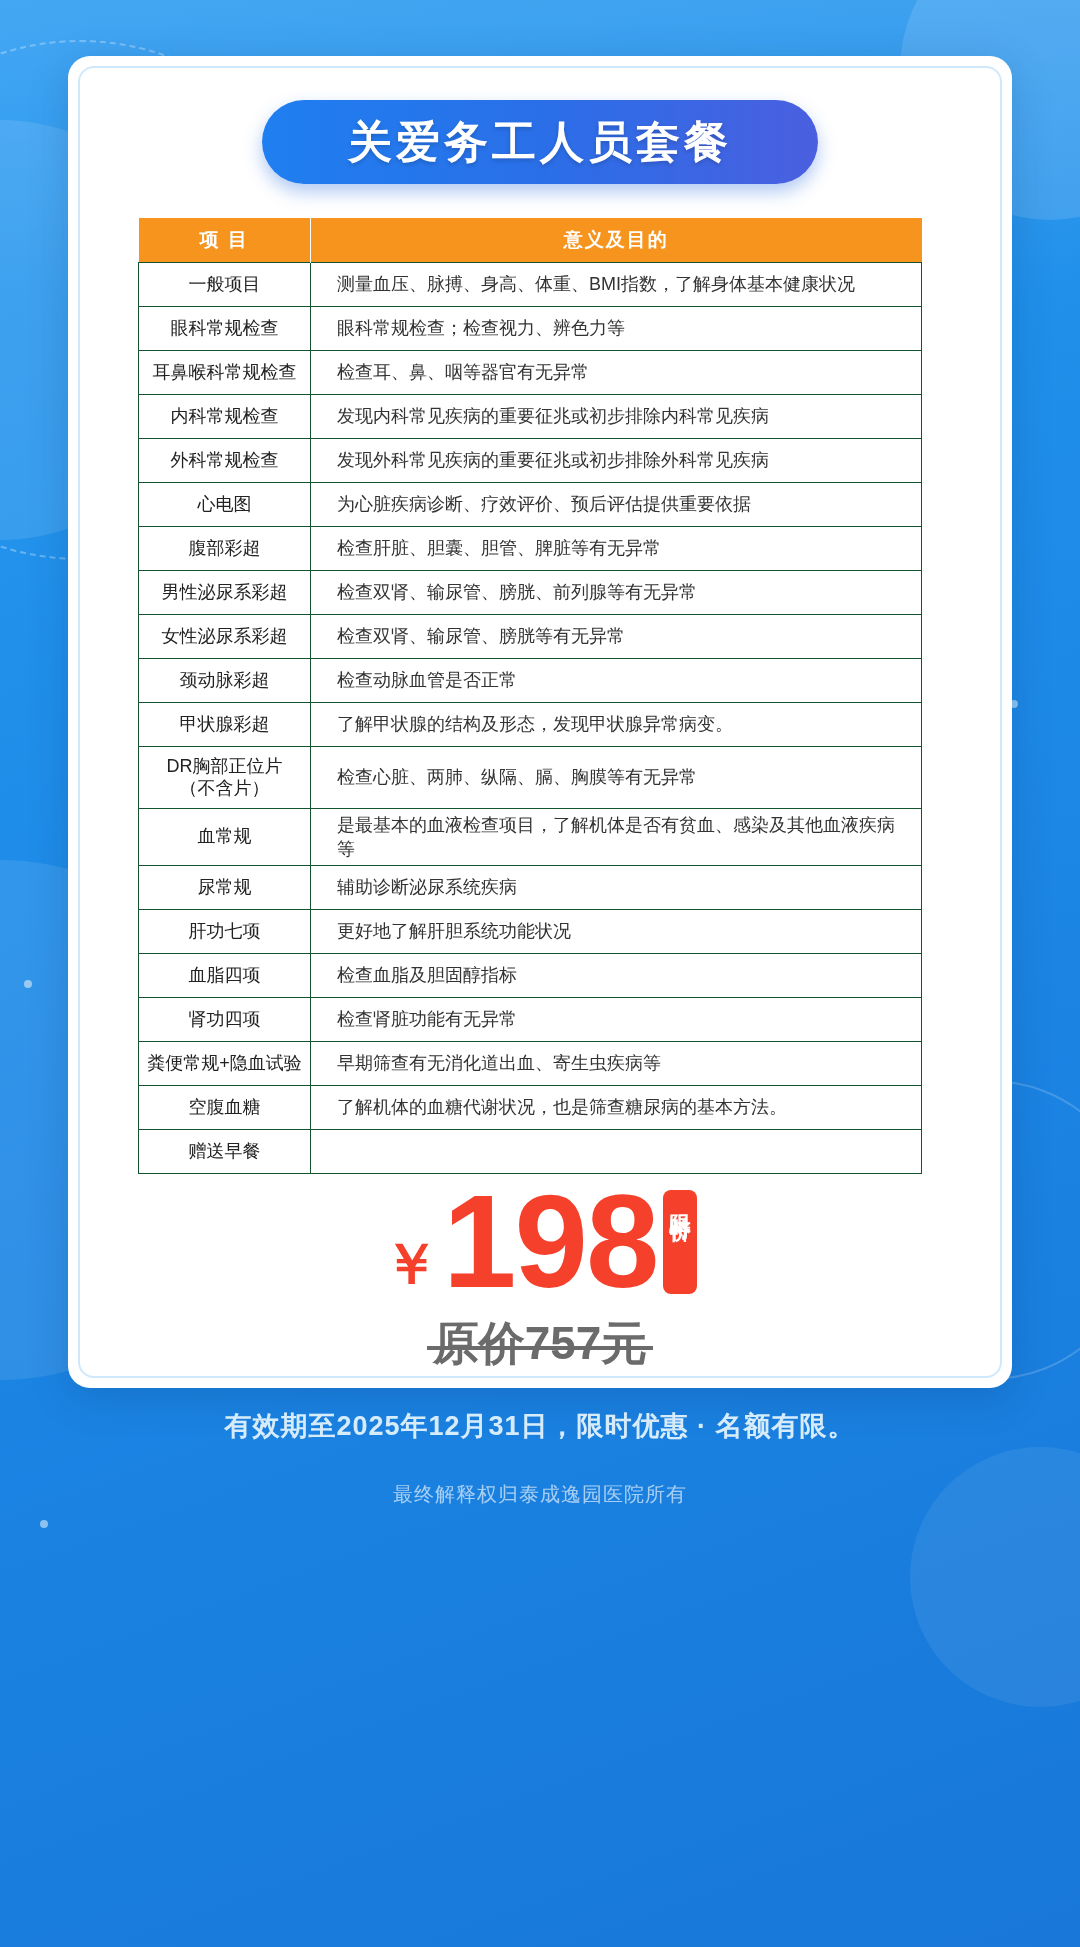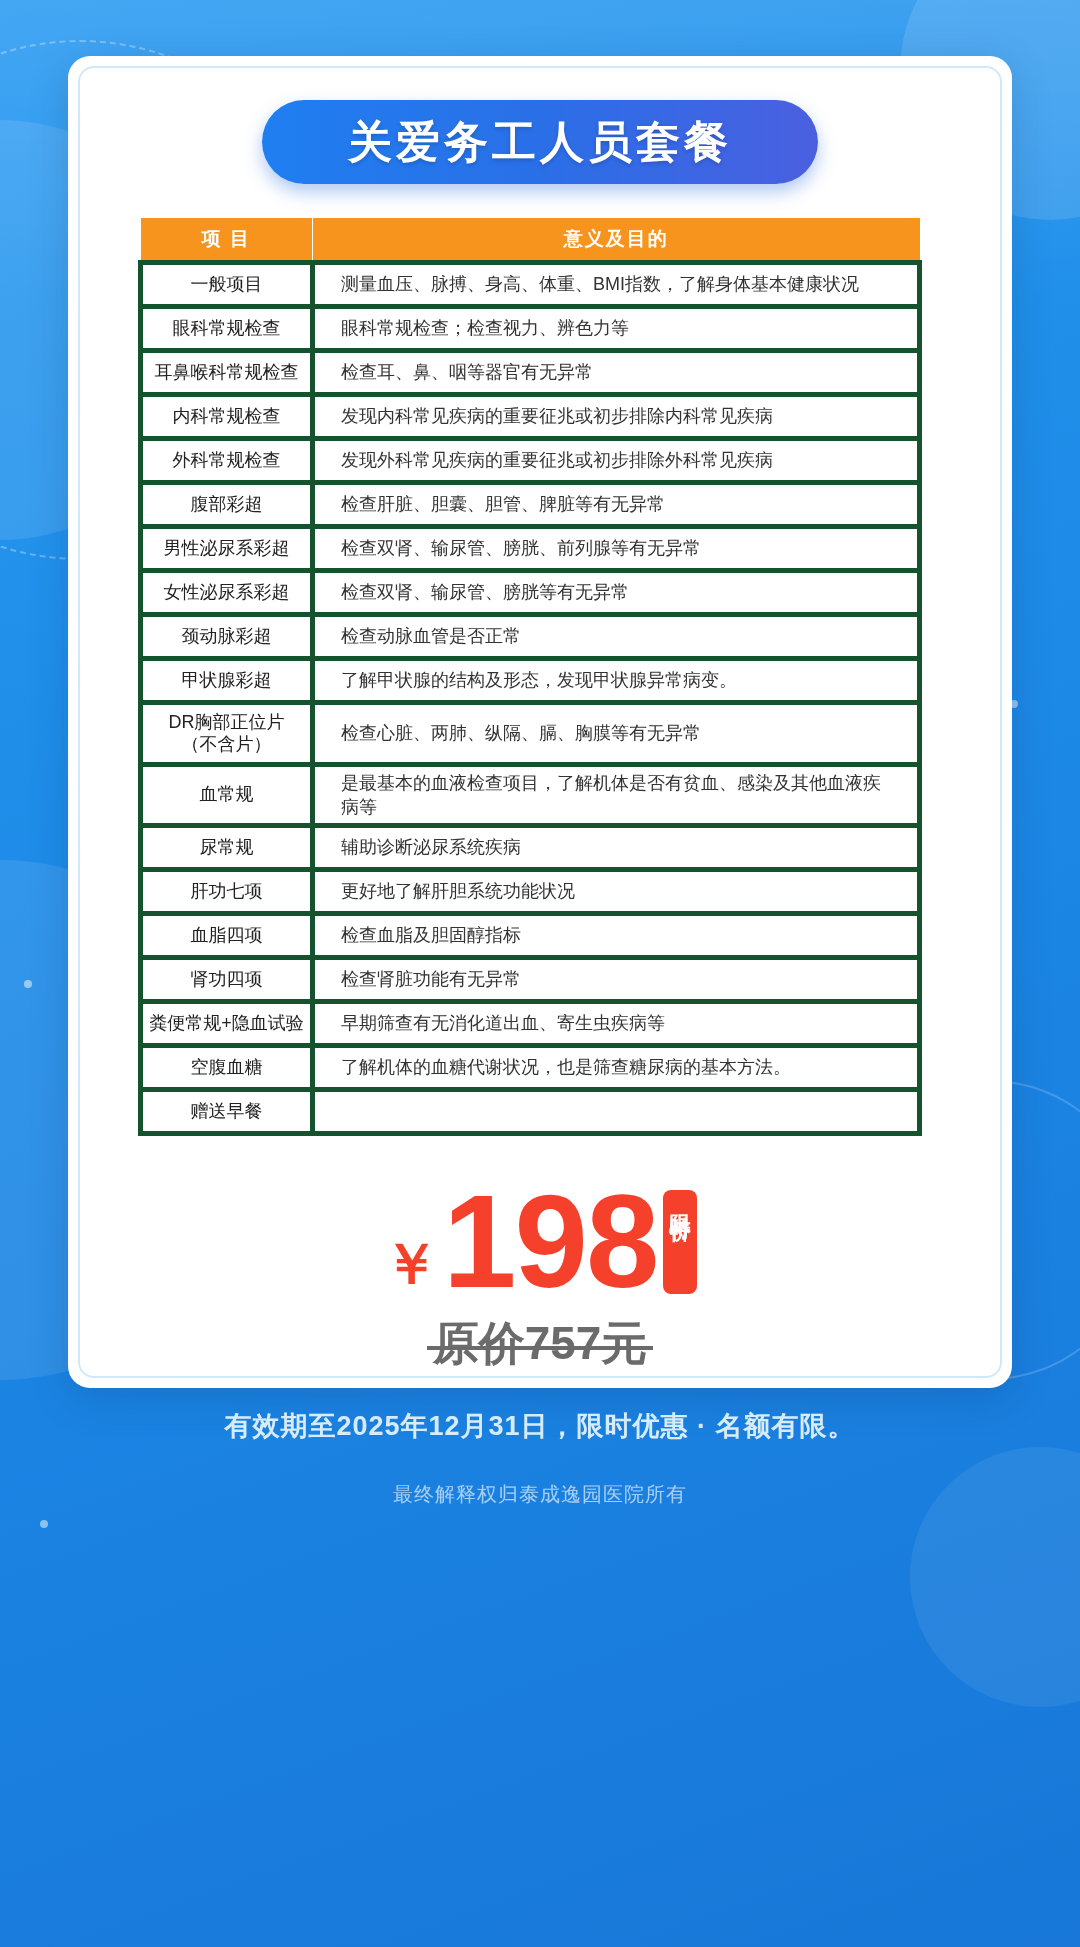--- a/index.html
+++ b/index.html
@@ -103,21 +103,21 @@
   table.pkg th {
     background: #f7941d;
     color: #ffffff;
     font-size: 19px;
     font-weight: bold;
     height: 44px;
     letter-spacing: 2px;
   }
   table.pkg th.c1 { border-right: 1px solid #ffffff; }
   table.pkg td {
-    border: 5px solid #14532d;
+    border: 1px solid #14532d;
     height: 44px;
     font-size: 18px;
     color: #333333;
   }
   table.pkg td.item {
     text-align: center;
     color: #222222;
     padding: 4px 6px;
     line-height: 1.25;
   }
@@ -257,20 +257,24 @@
           </tr>
           <tr>
             <td class="item">内科常规检查</td>
             <td class="desc">发现内科常见疾病的重要征兆或初步排除内科常见疾病</td>
           </tr>
           <tr>
             <td class="item">外科常规检查</td>
             <td class="desc">发现外科常见疾病的重要征兆或初步排除外科常见疾病</td>
           </tr>
           <tr>
+            <td class="item">心电图</td>
+            <td class="desc">为心脏疾病诊断、疗效评价、预后评估提供重要依据</td>
+          </tr>
+          <tr>
             <td class="item">腹部彩超</td>
             <td class="desc">检查肝脏、胆囊、胆管、脾脏等有无异常</td>
           </tr>
           <tr>
             <td class="item">男性泌尿系彩超</td>
             <td class="desc">检查双肾、输尿管、膀胱、前列腺等有无异常</td>
           </tr>
           <tr>
             <td class="item">女性泌尿系彩超</td>
             <td class="desc">检查双肾、输尿管、膀胱等有无异常</td>

